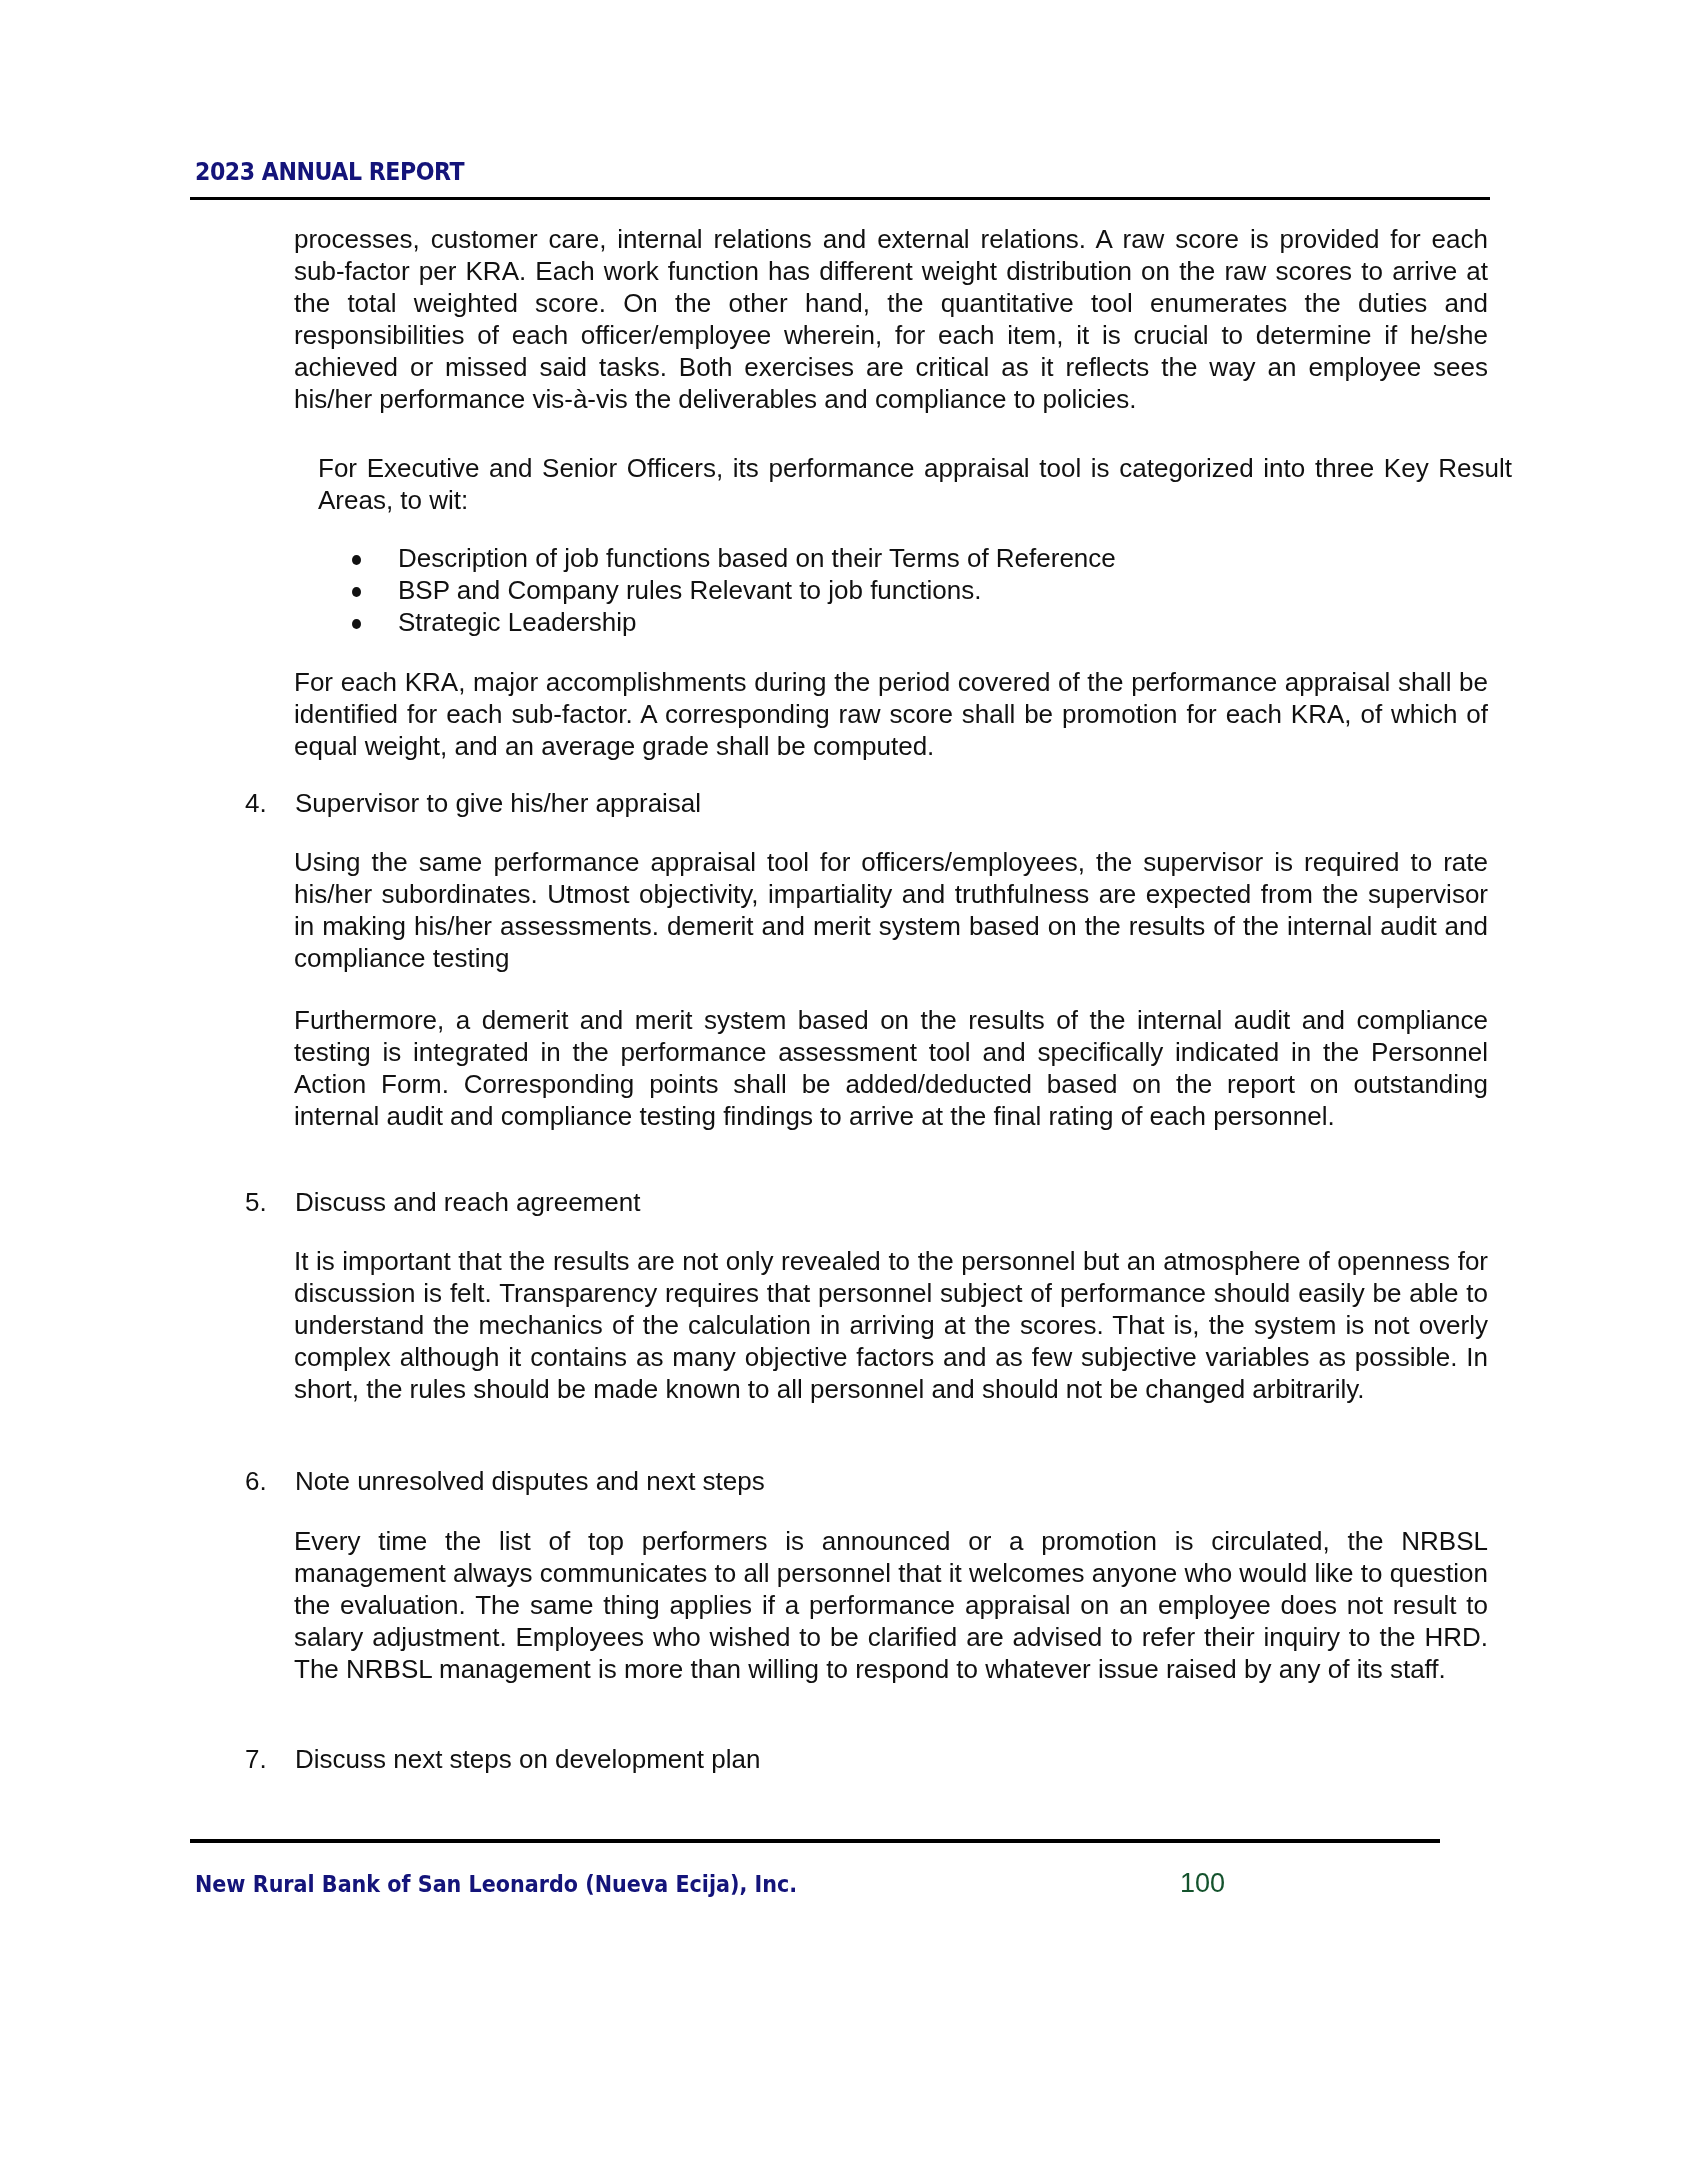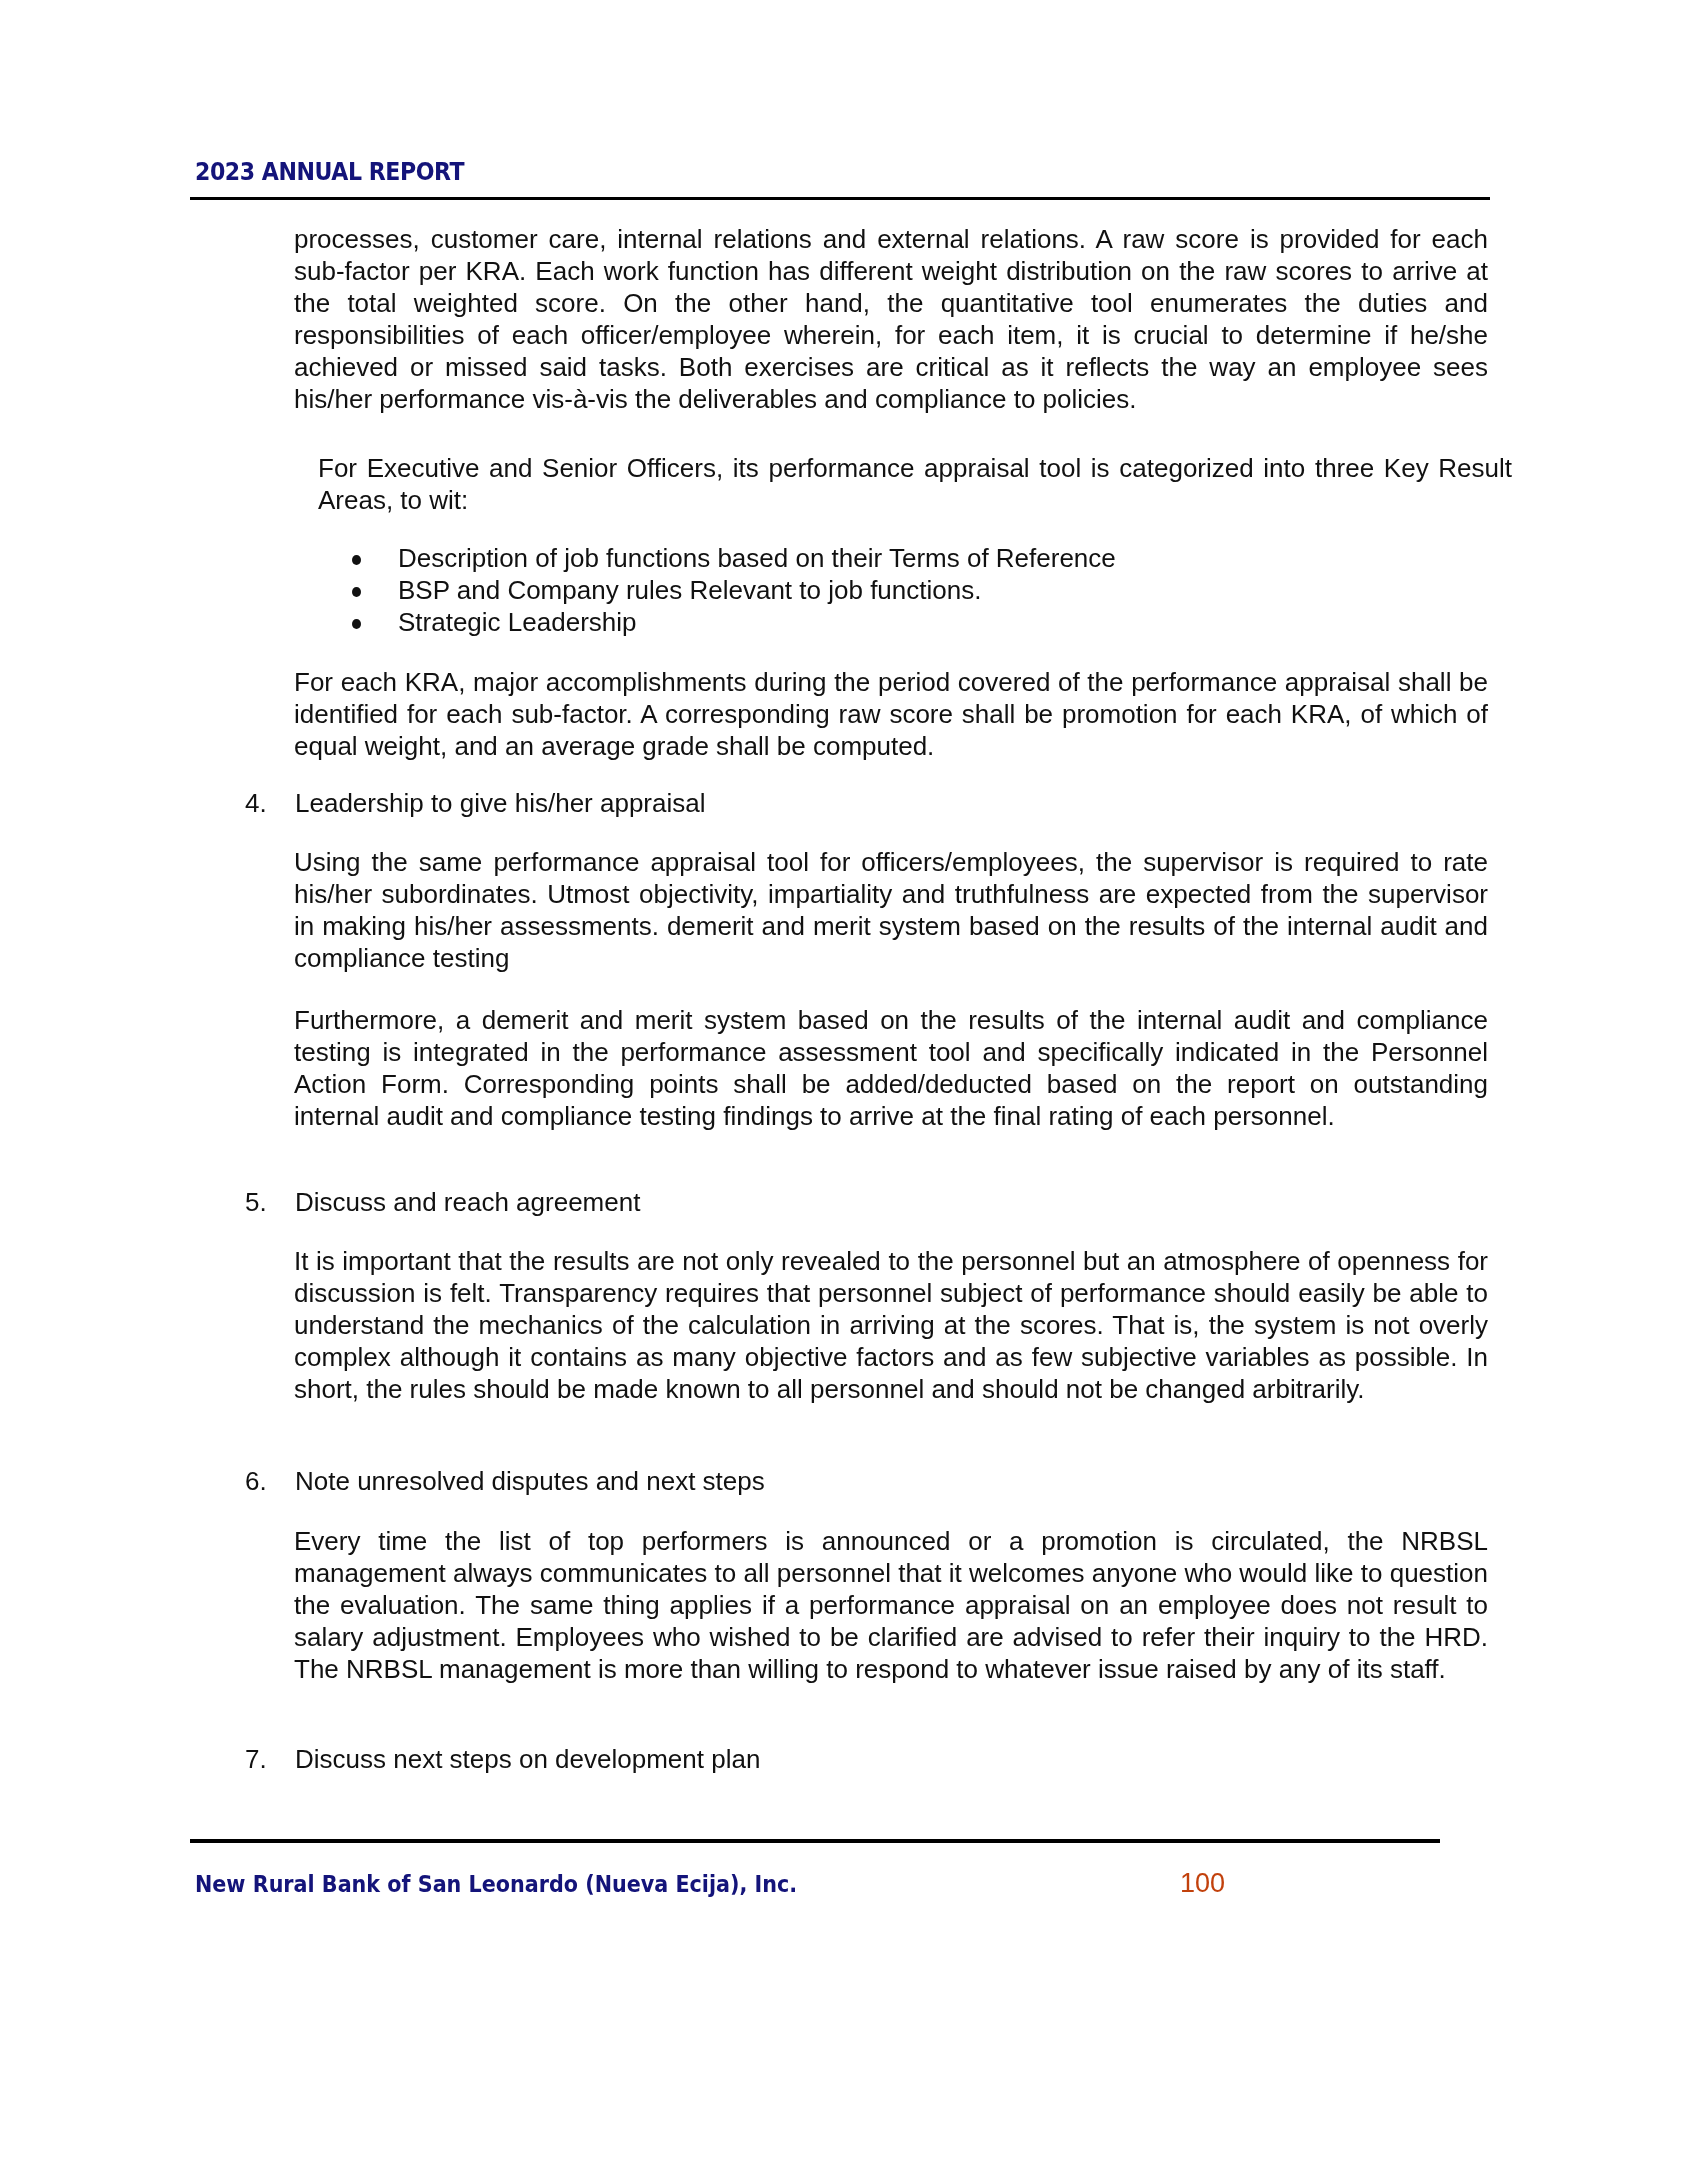--- a/index.html
+++ b/index.html
@@ -25,21 +25,21 @@
   .bullets { position: absolute; left: 294px; width: 1194px; margin: 5px; padding: 0; list-style: none; }
   .bullets li { position: relative; padding-left: 99px; height: 32px; white-space: nowrap; }
   .bullets li .dot { position: absolute; left: 53px; top: 13px; width: 9px; height: 10px; border-radius: 50%; background: #111111; }
   .footer-org {
     position: absolute; left: 195px; top: 1871px;
     font-family: "DejaVu Sans", sans-serif; font-weight: bold; font-size: 23px;
     color: #14147a; transform: scaleX(0.9); transform-origin: left center; white-space: nowrap;
   }
   .page-number {
     position: absolute; right: 250px; top: 1868px;
-    font-family: "Liberation Sans", sans-serif; font-size: 27px; color: #c2410c;
+    font-family: "Liberation Sans", sans-serif; font-size: 27px; color: #14532d;
   }
 </style>
 </head>
 <body>
 
 <div class="page">
 
   <div class="running-header">2023 ANNUAL REPORT</div>
   <div class="rule header"></div>
 
@@ -51,21 +51,21 @@
 
     <ul class="bullets" style="top:537px;">
       <li><span class="dot"></span><span>Description of job functions based on their Terms of Reference</span></li>
       <li><span class="dot"></span><span>BSP and Company rules Relevant to job functions.</span></li>
       <li><span class="dot"></span><span>Strategic Leadership</span></li>
     </ul>
 
     <p class="block para" style="top:666px;">For each KRA, major accomplishments during the period covered of the performance appraisal shall be identified for each sub-factor. A corresponding raw score shall be promotion for each KRA, of which of equal weight, and an average grade shall be computed.</p>
 
     <div class="num-item" style="top:787px;">
-      <span class="num">4.</span><span>Leadership to give his/her appraisal</span>
+      <span class="num">4.</span><span>Supervisor to give his/her appraisal</span>
     </div>
     <p class="block para" style="top:846px;">Using the same performance appraisal tool for officers/employees, the supervisor is required to rate his/her subordinates. Utmost objectivity, impartiality and truthfulness are expected from the supervisor in making his/her assessments. demerit and merit system based on the results of the internal audit and compliance testing</p>
     <p class="block para" style="top:1004px;">Furthermore, a demerit and merit system based on the results of the internal audit and compliance testing is integrated in the performance assessment tool and specifically indicated in the Personnel Action Form. Corresponding points shall be added/deducted based on the report on outstanding internal audit and compliance testing findings to arrive at the final rating of each personnel.</p>
 
     <div class="num-item" style="top:1186px;">
       <span class="num">5.</span><span>Discuss and reach agreement</span>
     </div>
     <p class="block para" style="top:1245px;">It is important that the results are not only revealed to the personnel but an atmosphere of openness for discussion is felt. Transparency requires that personnel subject of performance should easily be able to understand the mechanics of the calculation in arriving at the scores. That is, the system is not overly complex although it contains as many objective factors and as few subjective variables as possible. In short, the rules should be made known to all personnel and should not be changed arbitrarily.</p>
 
     <div class="num-item" style="top:1465px;">

